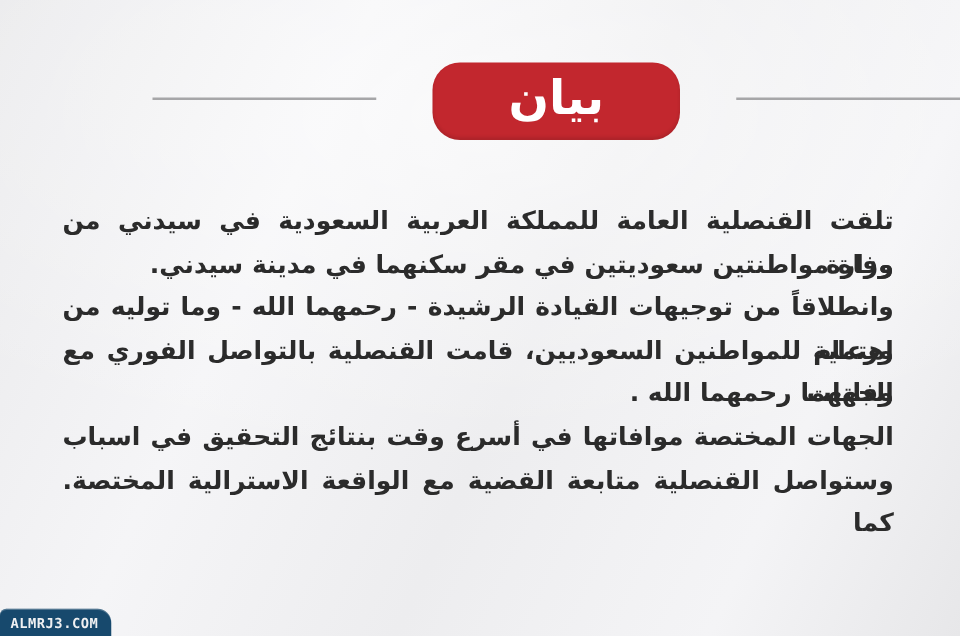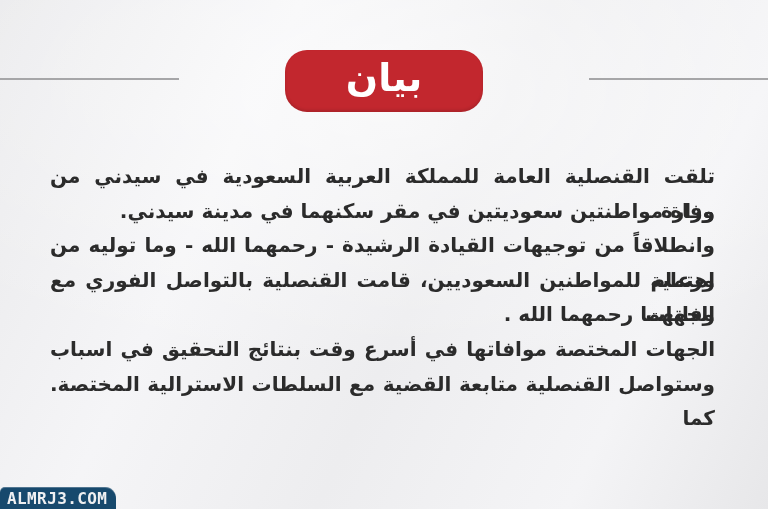--- a/index.html
+++ b/index.html
@@ -16,22 +16,22 @@
       linear-gradient(115deg, #e9e9eb 0%, #f5f5f7 30%, #ededef 55%, #f4f4f6 80%, #e7e7e9 100%);
   }
 
   
   .header {
     position: absolute;
     top: 50px; left: 0; right: 0;
     height: 62px;
     display: flex;
     align-items: center;
-    justify-content: space-between;
-    gap: 59px;
+    justify-content: flex-end;
+    gap: 45px;
   }
   .divider {
     width: 179px;
     height: 2px;
     background: #a6a6a8;
     transform: translateY(-2px);
   }
   .badge {
     width: 198px;
     height: 62px;
@@ -81,21 +81,21 @@
     min-width: 89px;
     padding: 0 9px 0 7px;
     background: var(--watermark-bg, #17496d);
     color: var(--watermark-text, #eff0f2);
     border-radius: 5px 11px 0 0;
     display: flex;
     align-items: center;
     justify-content: center;
     font-family: "DejaVu Sans Mono", monospace;
     font-weight: bold;
-    font-size: 16px;
+    font-size: 11px;
     letter-spacing: 0.4px;
     box-shadow: inset 0 1px 0 rgba(255,255,255,0.25);
   }
 </style>
 </head>
 <body>
 
 <div class="screen">
 
   <div class="header">
@@ -106,20 +106,20 @@
     <div class="divider"></div>
   </div>
 
   <div class="statement" lang="ar" dir="rtl">
       <div class="line j">تلقت القنصلية العامة للمملكة العربية السعودية في سيدني من وزارة</div>
       <div class="line">وفاة مواطنتين سعوديتين في مقر سكنهما في مدينة سيدني.</div>
       <div class="line j">وانطلاقاً من توجيهات القيادة الرشيدة - رحمهما الله - وما توليه من اهتمام</div>
       <div class="line j">ورعاية للمواطنين السعوديين، قامت القنصلية بالتواصل الفوري مع الجهات</div>
       <div class="line">وفاتهما رحمهما الله .</div>
       <div class="line j">الجهات المختصة موافاتها في أسرع وقت بنتائج التحقيق في اسباب</div>
-      <div class="line j">وستواصل القنصلية متابعة القضية مع السلطات الاسترالية المختصة. كما</div>
+      <div class="line j">وستواصل القنصلية متابعة القضية مع الواقعة الاسترالية المختصة. كما</div>
     </div>
 
   <div class="watermark">
     <span>ALMRJ3.COM</span>
   </div>
 
 </div>
 
 </body></html>

